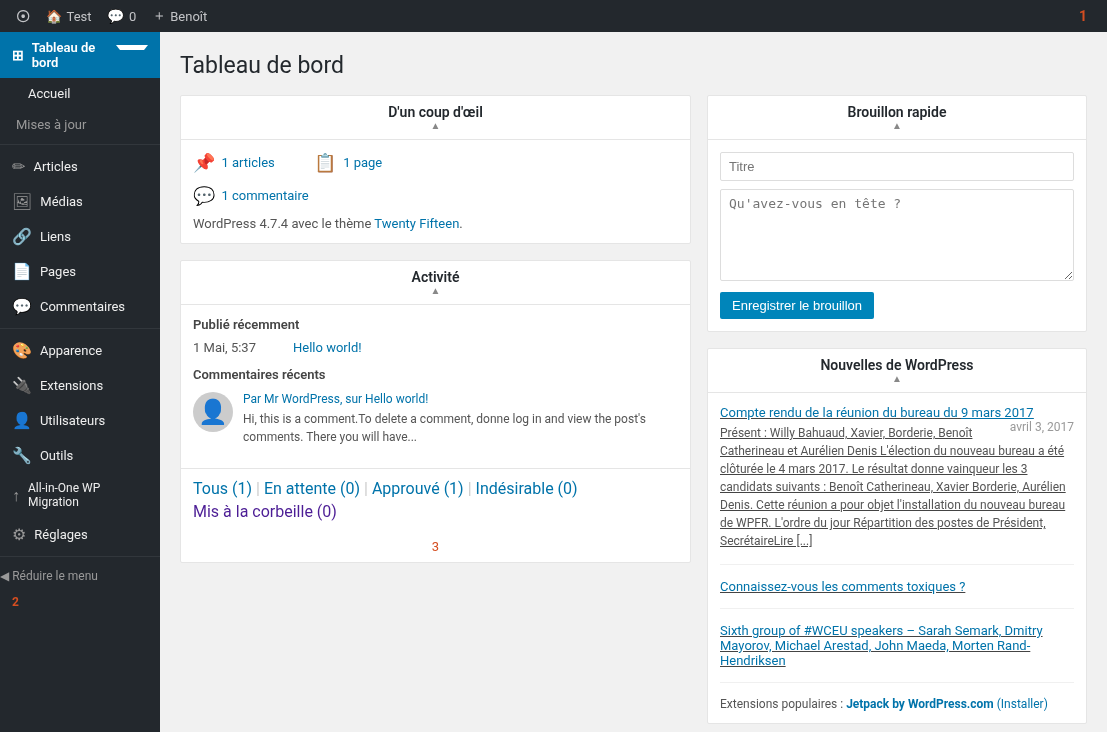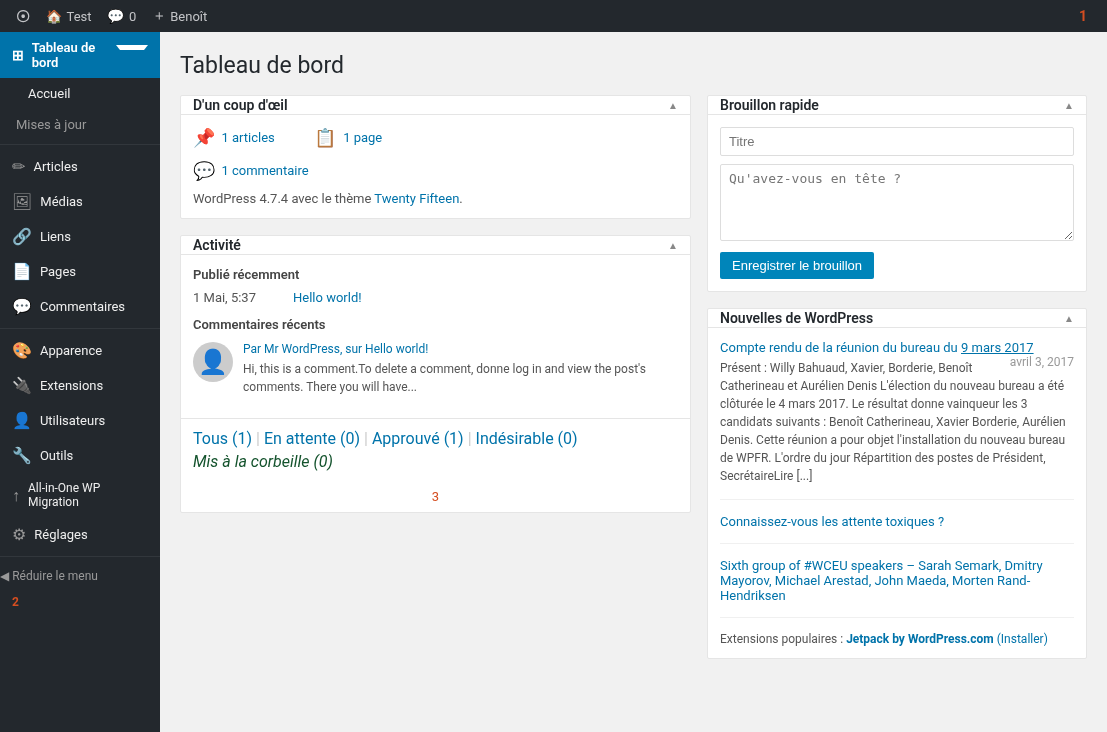--- a/index.html
+++ b/index.html
@@ -76,24 +76,24 @@
     }
 
     
     .widget {
       background: #fff;
       border: 1px solid #e5e5e5;
       margin-bottom: 16px;
       border-radius: 2px;
     }
     .widget-header {
-      display: flex; justify-content: space-between;
-      padding: 1px 12px;
+      display: flex; align-items: center; justify-content: space-between;
+      padding: 8px 12px;
       border-bottom: 1px solid #e5e5e5;
-      font-size: 14px; font-weight: 600; color: #23282d;
+      font-size: 14px; font-weight: 600; color: #23282d; flex-direction: column;
     }
     .widget-collapse-btn {
       background: none; border: none; cursor: pointer;
       font-size: 10px; color: #666;
     }
     .widget-body { padding: 12px; }
 
     
     .at-glance-stats {
       display: flex; gap: 40px; margin-bottom: 12px;
@@ -127,30 +127,30 @@
     .pagination { text-align: center; padding: 8px; color: #d54e21; font-size: 13px; }
 
     
     
     .quick-draft-input {
       width: 100%; border: 1px solid #ddd; padding: 6px 8px;
       font-size: 13px; color: #999; margin-bottom: 8px; border-radius: 2px;
     }
     .quick-draft-textarea {
       width: 100%; border: 1px solid #ddd; padding: 6px 8px;
-      font-size: 13px; color: #a21caf; height: 77px; resize: vertical;
+      font-size: 13px; color: #a21caf; height: 92px; resize: vertical;
       border-radius: 2px;
     }
     .save-draft-btn {
       background: #0085ba; color: #fff; border: none; padding: 6px 12px;
       font-size: 13px; cursor: pointer; border-radius: 2px; margin-top: 8px;
     }
 
     
-    .news-item { margin-bottom: 14px; padding-bottom: 14px; border-bottom: 1px solid #f0f0f0; }
+    .news-item { margin-bottom: 14px; padding-bottom: 14px; border-bottom: 1px solid #f0f0f0; text-decoration: underline; }
     .news-item:last-of-type { border-bottom: none; }
     .news-title { color: #0073aa; text-decoration: none; font-size: 13px; }
     .news-date { color: #999; font-size: 12px; float: right; }
     .news-excerpt { color: #555; font-size: 12px; line-height: 1.5; margin-top: 4px; }
     .news-popular { color: #555; font-size: 12px; margin-top: 10px; }
     .news-popular a { color: #0073aa; text-decoration: none; }
 
     
     .chevron-up::before { content: "▲"; font-size: 10px; color: #888; }
   </style>
@@ -319,21 +319,21 @@
         </div>
         <div class="comment-filters">
           <a style="color:#0073aa; text-decoration:none;">Tous (1)</a>
           <span class="sep"> | </span>
           <a style="color:#0073aa; text-decoration:none;">En attente (0)</a>
           <span class="sep"> | </span>
           <a style="color:#0073aa; text-decoration:none;">Approuvé (1)</a>
           <span class="sep"> | </span>
           <a style="color:#0073aa; text-decoration:none;">Indésirable (0)</a>
           <br>
-          <a style="color:#14532d; text-decoration:none;font-style:italic;">Mis à la corbeille (0)</a>
+          <a style="color:#4c1d95; text-decoration:none;">Mis à la corbeille (0)</a>
         </div>
         <div class="pagination">
           <span>3</span>
         </div>
       </div>
     </div>
 
     <div>
 
       <div class="widget">
@@ -359,21 +359,21 @@
         </div>
         <div class="widget-body">
           <div class="news-item">
             <div>
               <a class="news-title" style="color:#0073aa;text-decoration:none;font-size:13px;">Compte rendu de la réunion du bureau du <span style="text-decoration:underline;">9 mars 2017</span></a>
               <span class="news-date">avril 3, 2017</span>
             </div>
             <div class="news-excerpt">Présent : Willy Bahuaud, Xavier, Borderie, Benoît Catherineau et Aurélien Denis L'élection du nouveau bureau a été clôturée le 4 mars 2017. Le résultat donne vainqueur les 3 candidats suivants : Benoît Catherineau, Xavier Borderie, Aurélien Denis. Cette réunion a pour objet l'installation du nouveau bureau de WPFR. L'ordre du jour Répartition des postes de Président, SecrétaireLire [...]</div>
           </div>
           <div class="news-item">
-            <a class="news-title">Connaissez-vous les attente toxiques ?</a>
+            <a class="news-title">Connaissez-vous les comments toxiques ?</a>
           </div>
           <div class="news-item">
             <a class="news-title">Sixth group of #WCEU speakers – Sarah Semark, Dmitry Mayorov, Michael Arestad, John Maeda, Morten Rand-Hendriksen</a>
           </div>
           <div class="news-popular">
             <span>Extensions populaires : </span>
             <a style="color:#0073aa; text-decoration:none; font-weight:bold;">Jetpack by WordPress.com</a>
             <span style="color:#0073aa; cursor:pointer;">(Installer)</span>
           </div>
         </div>

